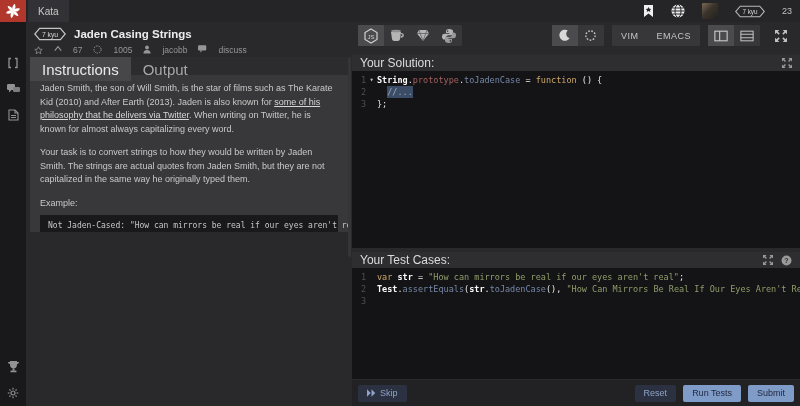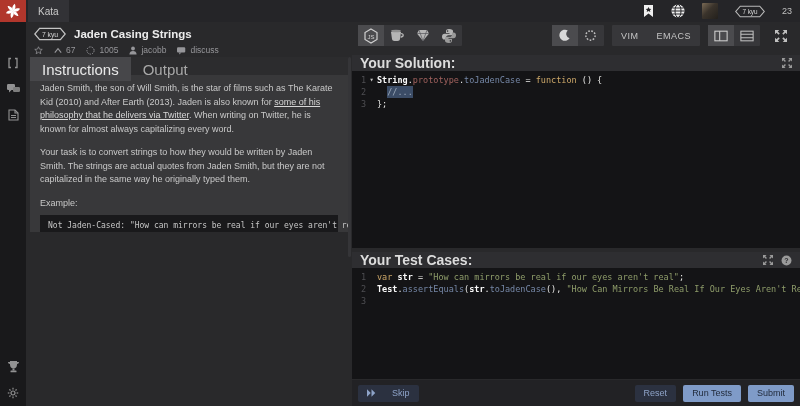--- a/index.html
+++ b/index.html
@@ -23,21 +23,21 @@
 
   
   .hexbadge{position:relative;display:inline-flex;align-items:center;justify-content:center;}
 
   
   .left-panel{position:absolute;left:26px;top:22px;width:326px;bottom:0;background:#29292b;}
   .kata-head{padding:5px 8px 0 8px;}
   .title-row{display:flex;align-items:center;gap:8px;}
   .kata-title{color:#ececec;font-size:11.5px;font-weight:bold;}
   .stats-row{display:flex;align-items:center;gap:4px;margin-top:4px;color:#96969a;font-size:8.5px;}
-  .stat{display:flex;align-items:flex-end;gap:4px;margin-right:7px;}
+  .stat{display:flex;align-items:flex-start;gap:11px;margin-right:7px;}
   .card{position:absolute;left:4px;right:4px;top:35px;height:175px;background:#38383a;overflow:hidden;}
   .tabbar{height:18px;background:#2c2c2e;display:flex;}
   .tab{padding:12px 12px;font-size:15px;color:#a8a8a8;display:flex;align-items:center;}
   .tab.active{background:#47474a;color:#e8e8e8;}
   .card-body{padding:7px 10px 0 10px;}
   .para{color:#c9c9c9;font-size:9px;line-height:13.5px;margin:0 0 10px 0;}
   .para a{color:#d6d6d6;text-decoration:underline;cursor:pointer;}
   .example{background:#19191b;padding:5px 8px;margin:2px 0 0 0;
            font-family:"DejaVu Sans Mono",monospace;font-size:8px;line-height:12px;color:#c6c6c6;white-space:pre;}
   .left-scroll{position:absolute;right:1px;top:35px;height:200px;width:3px;background:#353538;border-radius:2px;}
@@ -47,40 +47,40 @@
   .toolbar{position:absolute;left:0;right:0;top:0;height:30px;}
   .btn-group{display:flex;background:#37373a;border-radius:1px;}
   .tbtn{width:26px;height:21px;display:flex;align-items:center;justify-content:center;cursor:pointer;}
   .tbtn.active{background:#4b4b4e;}
   .tbtn.txt{width:auto;padding:0 9px;color:#c5c5c5;font-size:9px;letter-spacing:.5px;}
   .lang-group{position:absolute;left:6px;top:3px;}
   .right-cluster{position:absolute;right:6px;top:3px;display:flex;gap:8px;align-items:center;}
 
   .ed-header{position:absolute;left:0;right:0;height:16px;background:#2e2e31;
              display:flex;align-items:center;padding:0 8px;box-sizing:border-box;}
-  .ed-title{color:#dcdcdc;font-size:14px;font-weight:bold;flex:1;}
+  .ed-title{color:#dcdcdc;font-size:12px;font-weight:normal;flex:1;}
   .hdr-icons{display:flex;gap:8px;align-items:center;}
   .editor{position:absolute;left:0;right:0;background:#141416;padding-top:3px;box-sizing:border-box;cursor:text;}
   .cm-line{display:flex;height:12px;line-height:12px;white-space:pre;
            font-family:"DejaVu Sans Mono",monospace;font-size:8.5px;color:#e8e8e6;}
   .gut{width:14px;flex:none;text-align:right;color:#4e4e52;}
   .fold{width:11px;flex:none;text-align:center;color:#c2c2c2;font-size:7px;}
   .t-v{color:#fafafa;font-weight:bold;}
   .t-prop{color:#a2625e;}
   .t-fn{color:#7587a6;}
   .t-kw{color:#cda869;}
   .t-str{color:#8f9d6a;}
   .t-cmtsel{color:#9aa7b8;background:#3b4c66;}
 
   .sol-header{top:33px;}  .sol-editor{top:49px;height:177px;}
   .tst-header{top:230px;} .tst-editor{top:246px;height:111px;}
 
   .action-bar{position:absolute;left:0;right:0;bottom:0;height:26px;background:#222225;
               display:flex;align-items:center;padding:0 6px;box-sizing:border-box;}
-  .abtn{height:17px;padding:0 9px;border-radius:2px;font-size:9px;display:flex;align-items:center;gap:16px;cursor:pointer;}
+  .abtn{height:17px;padding:0 9px;border-radius:2px;font-size:9px;display:flex;align-items:center;gap:4px;cursor:pointer;}
   .abtn.dark{background:#2b3140;color:#8ea3c8;}
   .abtn.blue{background:#7f9bc8;color:#1f2838;margin-left:7px;}
   .spacer{flex:1;}
 </style>
 </head>
 <body>
 
 <div id="app">
 
   <div class="rail">

